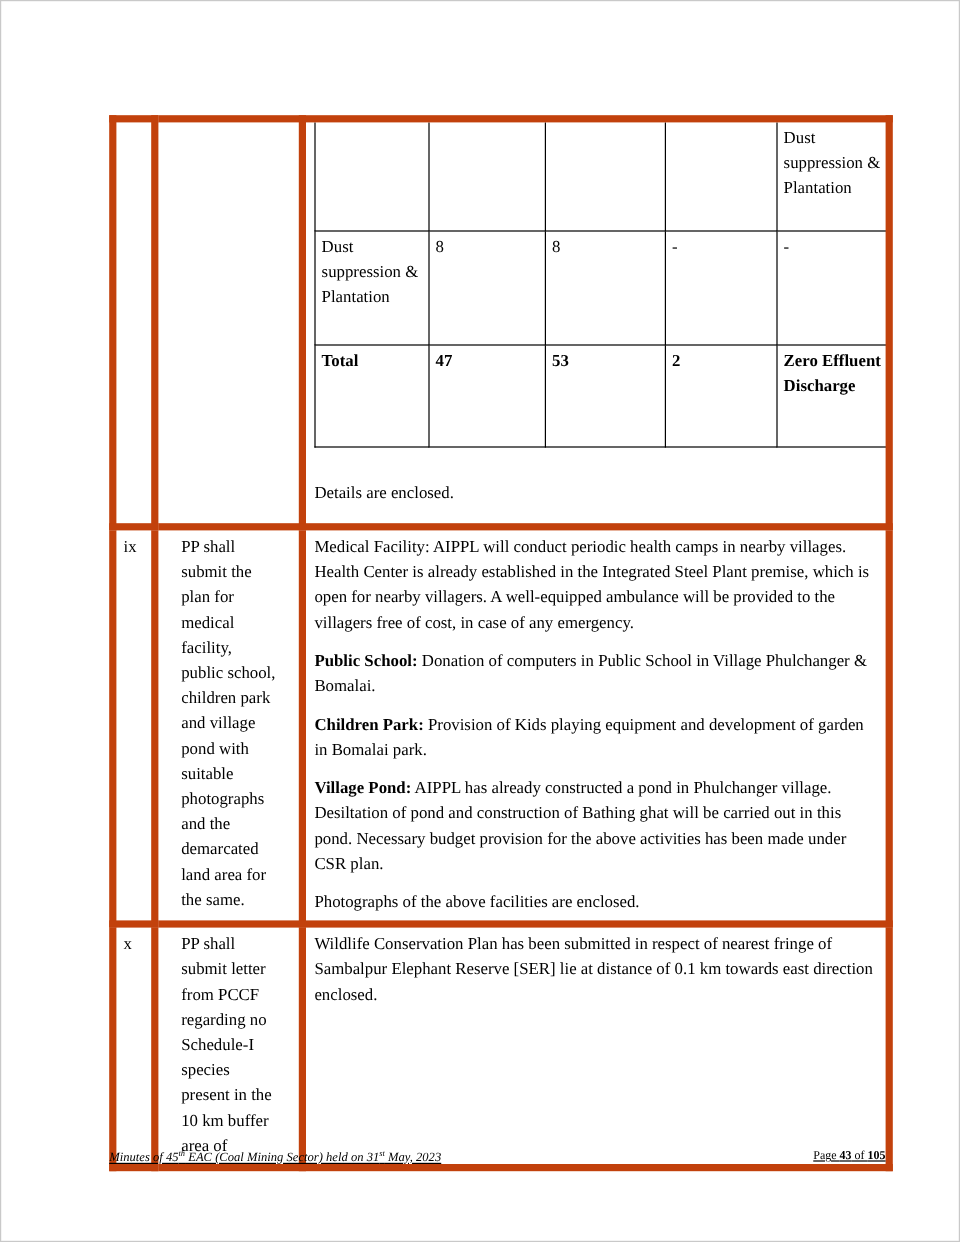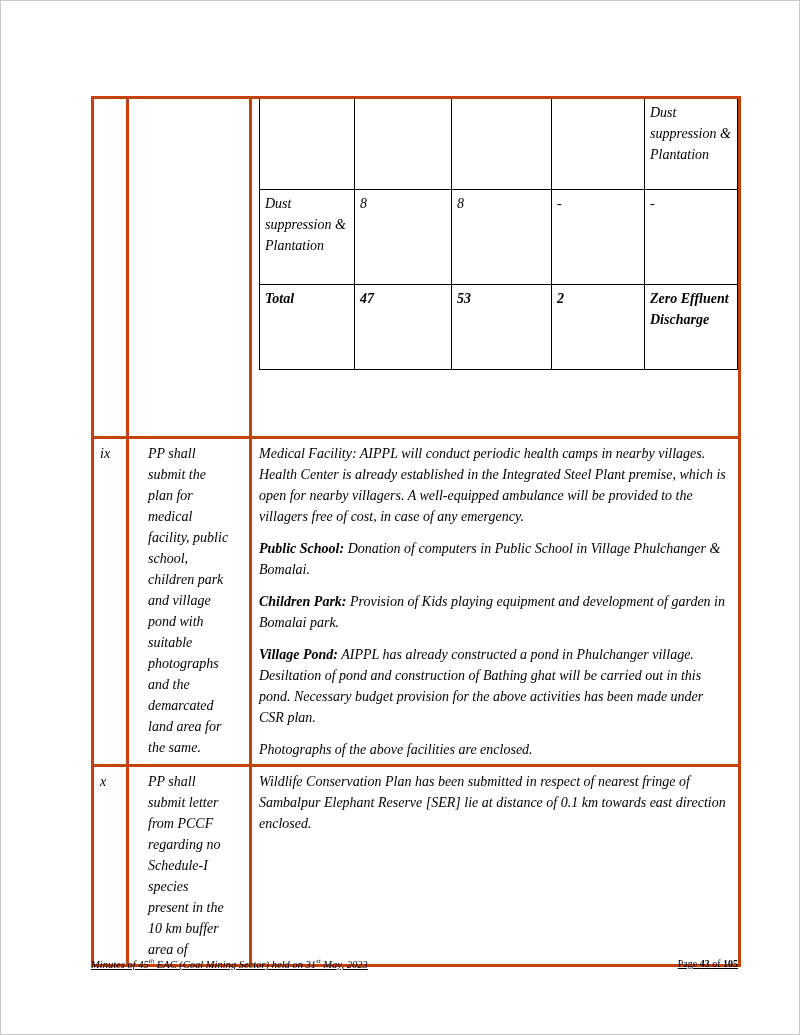--- a/index.html
+++ b/index.html
@@ -14,25 +14,24 @@
     width: 800px; height: 1035px;
     background: #ffffff;
     border: 1px solid #c9c9c9;
     overflow: hidden;
   }
   .content { position: absolute; left: 90px; top: 95px; width: 648px; }
 
   table { border-collapse: collapse; table-layout: fixed; }
   .outer { width: 647px; }
   .outer > tbody > tr > td {
-    border: 3px solid #c2410c;
+    border: 6px solid #c2410c;
     vertical-align: top;
     font-size: 14px;
     line-height: 21px;
-    font-style: italic;
   }
   .row-a > td { border-top: none; }
 
   .num-cell  { padding: 4px 3px 4px 6px; }
   .cond-cell { padding: 4px 19px; }
   .details-cell { padding: 4px 7px; }
   .details-cell.flush-top { padding-top: 0; }
 
   .nested { width: 478px; }
   .nested td {
@@ -111,20 +110,21 @@
                 </tr>
                 <tr class="total-row">
                   <td>Total</td>
                   <td>47</td>
                   <td>53</td>
                   <td>2</td>
                   <td>Zero Effluent Discharge</td>
                 </tr>
               </tbody>
             </table>
+            <p class="details-note">Details are enclosed.</p>
           </td>
         </tr>
 
         <tr class="row-ix">
           <td class="num-cell">ix</td>
           <td class="cond-cell">PP shall submit the plan for medical facility, public school, children park and village pond with suitable photographs and the demarcated land area for the same.</td>
           <td class="details-cell">
             <p class="para">Medical Facility: AIPPL will conduct periodic health camps in nearby villages. Health Center is already established in the Integrated Steel Plant premise, which is open for nearby villagers. A well-equipped ambulance will be provided to the villagers free of cost, in case of any emergency.</p>
             <p class="para"><span class="lead-bold">Public School:</span><span> Donation of computers in Public School in Village Phulchanger &amp; Bomalai.</span></p>
             <p class="para"><span class="lead-bold">Children Park:</span><span> Provision of Kids playing equipment and development of garden in Bomalai park.</span></p>

